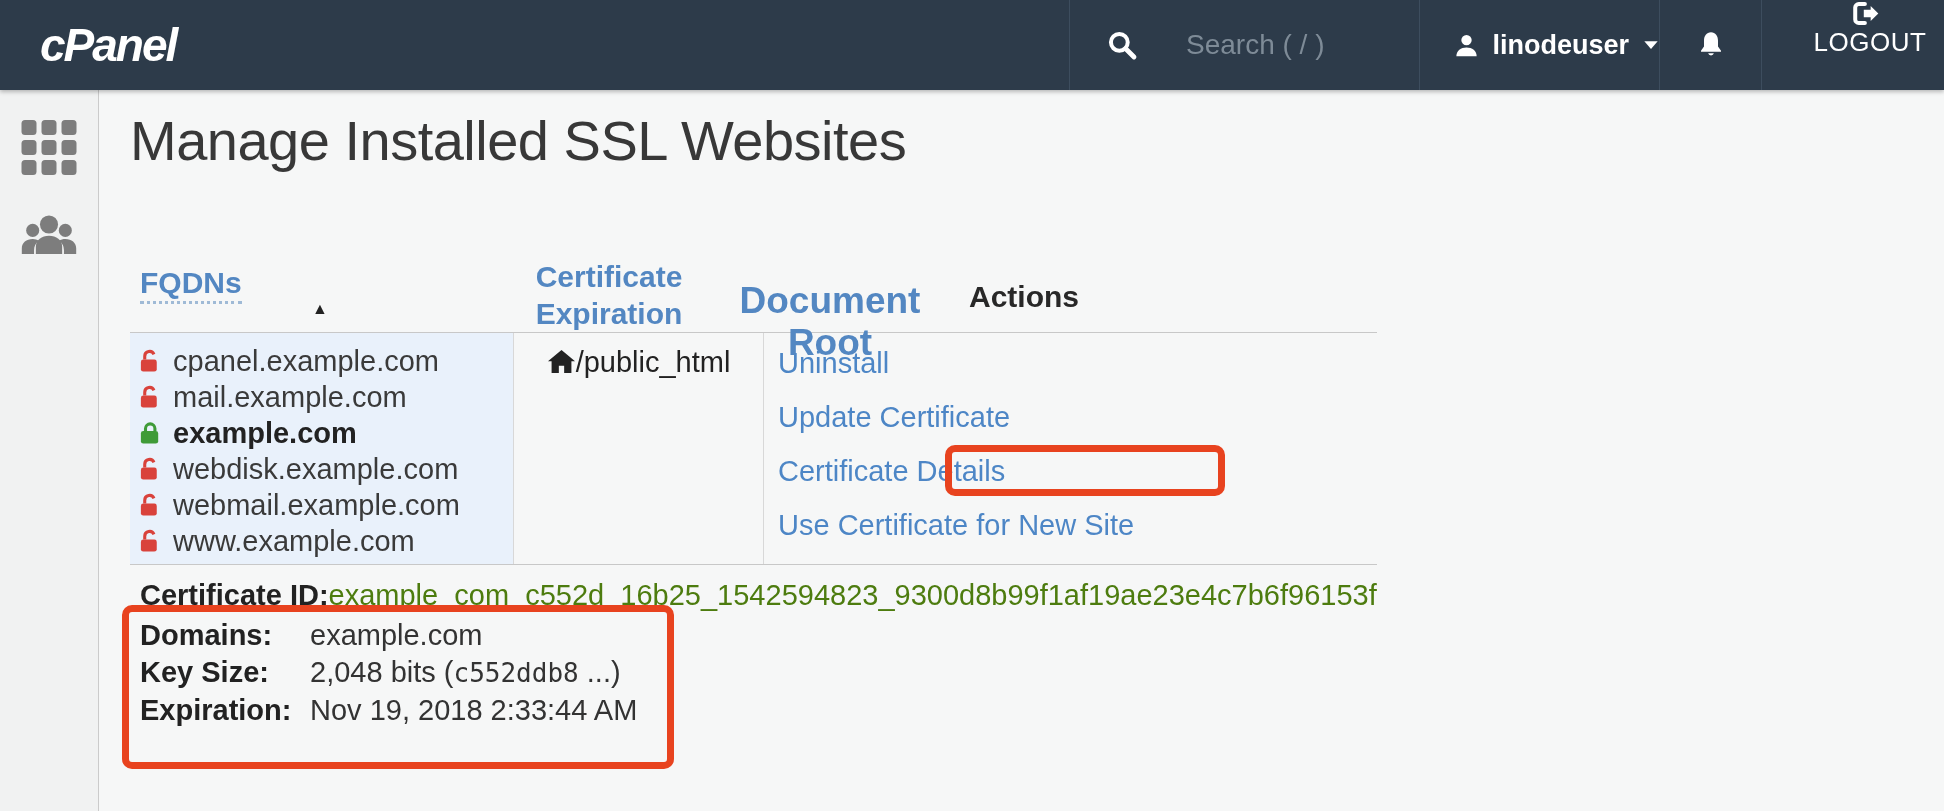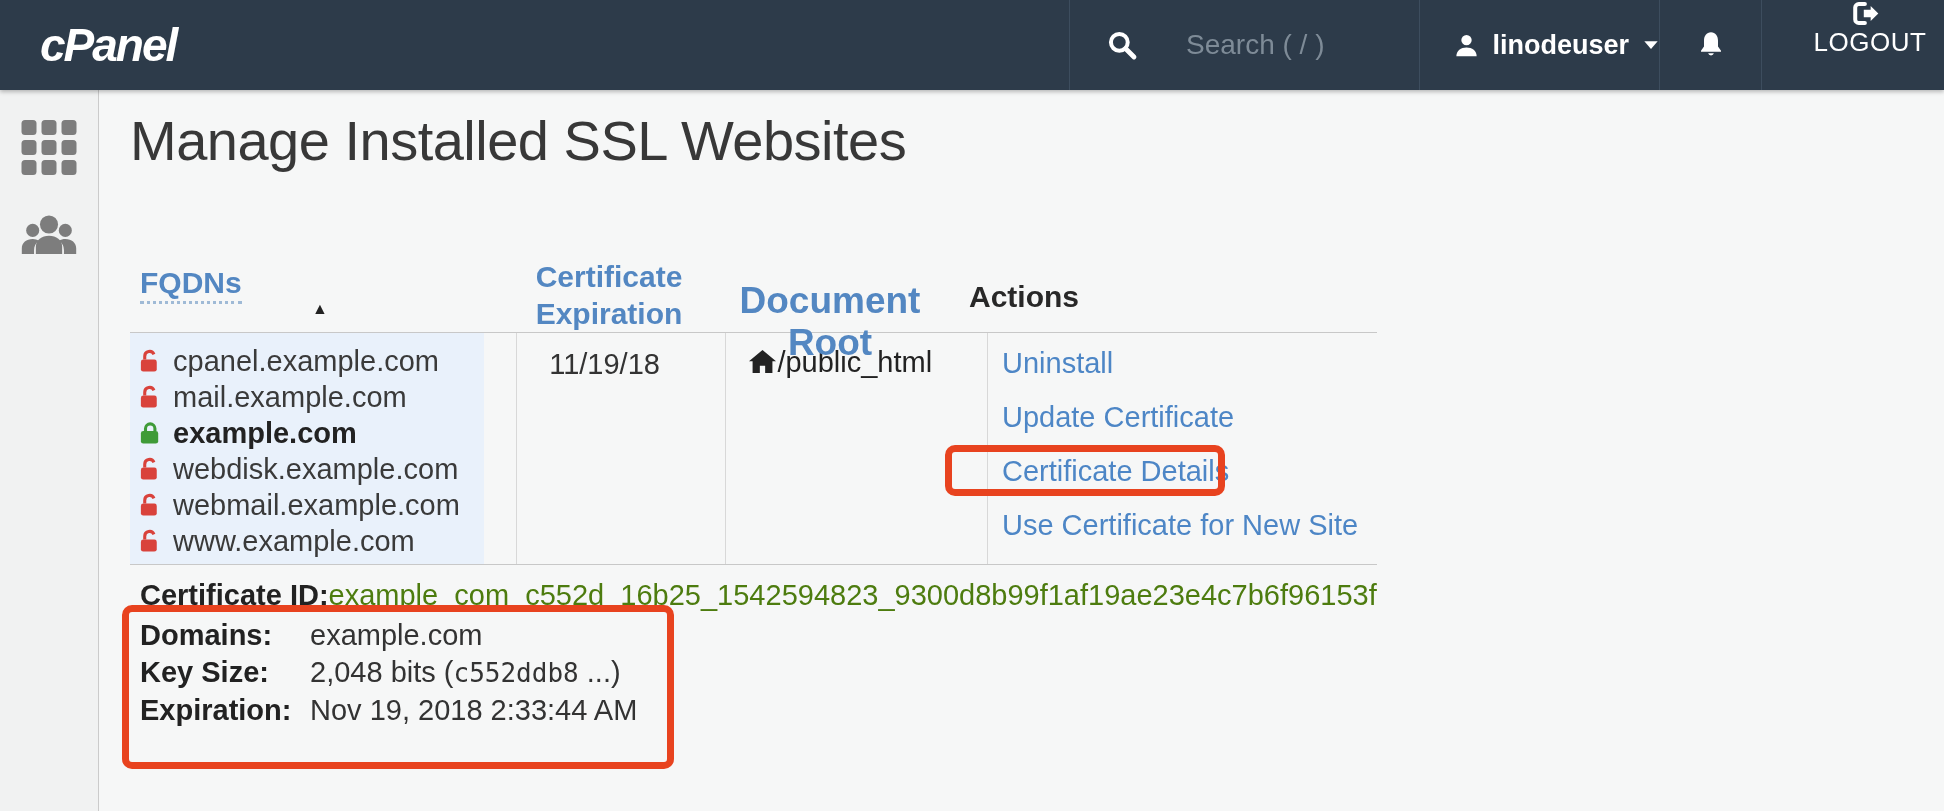--- a/index.html
+++ b/index.html
@@ -36,21 +36,21 @@
   .ssl-table{position:absolute;left:31px;top:160px;width:1247px;font-size:29px;color:#333;}
   .thead{display:flex;height:82px;position:relative;box-sizing:border-box;}
   .th{box-sizing:border-box;}
   .th-fqdns{width:383px;padding:16px 0 0 10px;}
   .fqdns-link{color:var(--header_blue,#5387c2);font-weight:bold;font-size:30px;text-decoration:none;border-bottom:3px dotted #9fbad6;padding-bottom:2px;cursor:pointer;}
   .sort-caret{position:absolute;left:182px;top:50px;font-size:16px;color:#222;}
   .th-exp{width:192px;text-align:center;padding-top:8px;color:var(--header_blue,#5387c2);font-weight:bold;font-size:30px;line-height:37px;cursor:pointer;}
   .th-root{width:250px;text-align:center;padding-top:30px;color:var(--header_blue,#5387c2);font-weight:bold;font-size:37px;cursor:pointer;}
   .th-actions{width:422px;padding:30px 0 0 14px;color:#282828;font-weight:bold;font-size:30px;}
 
-  .trow{display:flex;border-top:1px solid #c8c8c8;border-bottom:1px solid #c8c8c8;box-sizing:border-box;height:233px;gap:32px;}
+  .trow{display:flex;border-top:1px solid #c8c8c8;border-bottom:1px solid #c8c8c8;box-sizing:border-box;height:233px;}
   .td{box-sizing:border-box;height:100%;}
   .td-fqdns{width:383px;background:var(--fqdn_cell_bg,#e9f1fb);padding:10px 0 0 8px;}
   .fqdn-item{display:flex;align-items:center;height:36px;color:#3a3a3a;}
   .fqdn-item svg{flex:0 0 auto;margin-right:10px;}
   .fqdn-item.bold .domain{font-weight:bold;color:#222;}
   .td-exp{width:192px;border-left:1px solid #d8d8d8;text-align:center;padding-top:15px;color:#333;}
   .td-root{width:250px;border-left:1px solid #d8d8d8;padding-top:13px;display:flex;justify-content:center;align-items:flex-start;color:#222;}
   .td-root svg{margin-top:2px;}
   .td-actions{width:422px;border-left:1px solid #d8d8d8;padding:3px 0 0 14px;}
   .action-link{display:block;line-height:54px;color:var(--link_blue,#4d86c6);text-decoration:none;cursor:pointer;}
@@ -196,21 +196,20 @@
           </div>
           <div class="fqdn-item">
             <svg viewBox="0 0 26 26" width="25" height="26">
                 <rect x="3" y="11.5" width="16.5" height="12.5" rx="2.5" fill="#d9423b"></rect>
                 <path d="M7 11.5V8a5 5 0 0 1 9.6-1.9" fill="none" stroke="#d9423b" stroke-width="3.2"></path>
               </svg>
             <span class="domain">www.example.com</span>
           </div>
         </div>
 
-        <div class="td td-exp">11/19/18</div>
 
         <div class="td td-root">
           <svg viewBox="0 0 24 22" width="29" height="27" fill="#222">
               <path d="M12 1.5 0.8 10.8h3v9.7h6v-6h4.4v6h6v-9.7h3z"></path>
             </svg>
           <span>/public_html</span>
         </div>
 
         <div class="td td-actions">
           <a class="action-link">Uninstall</a>

